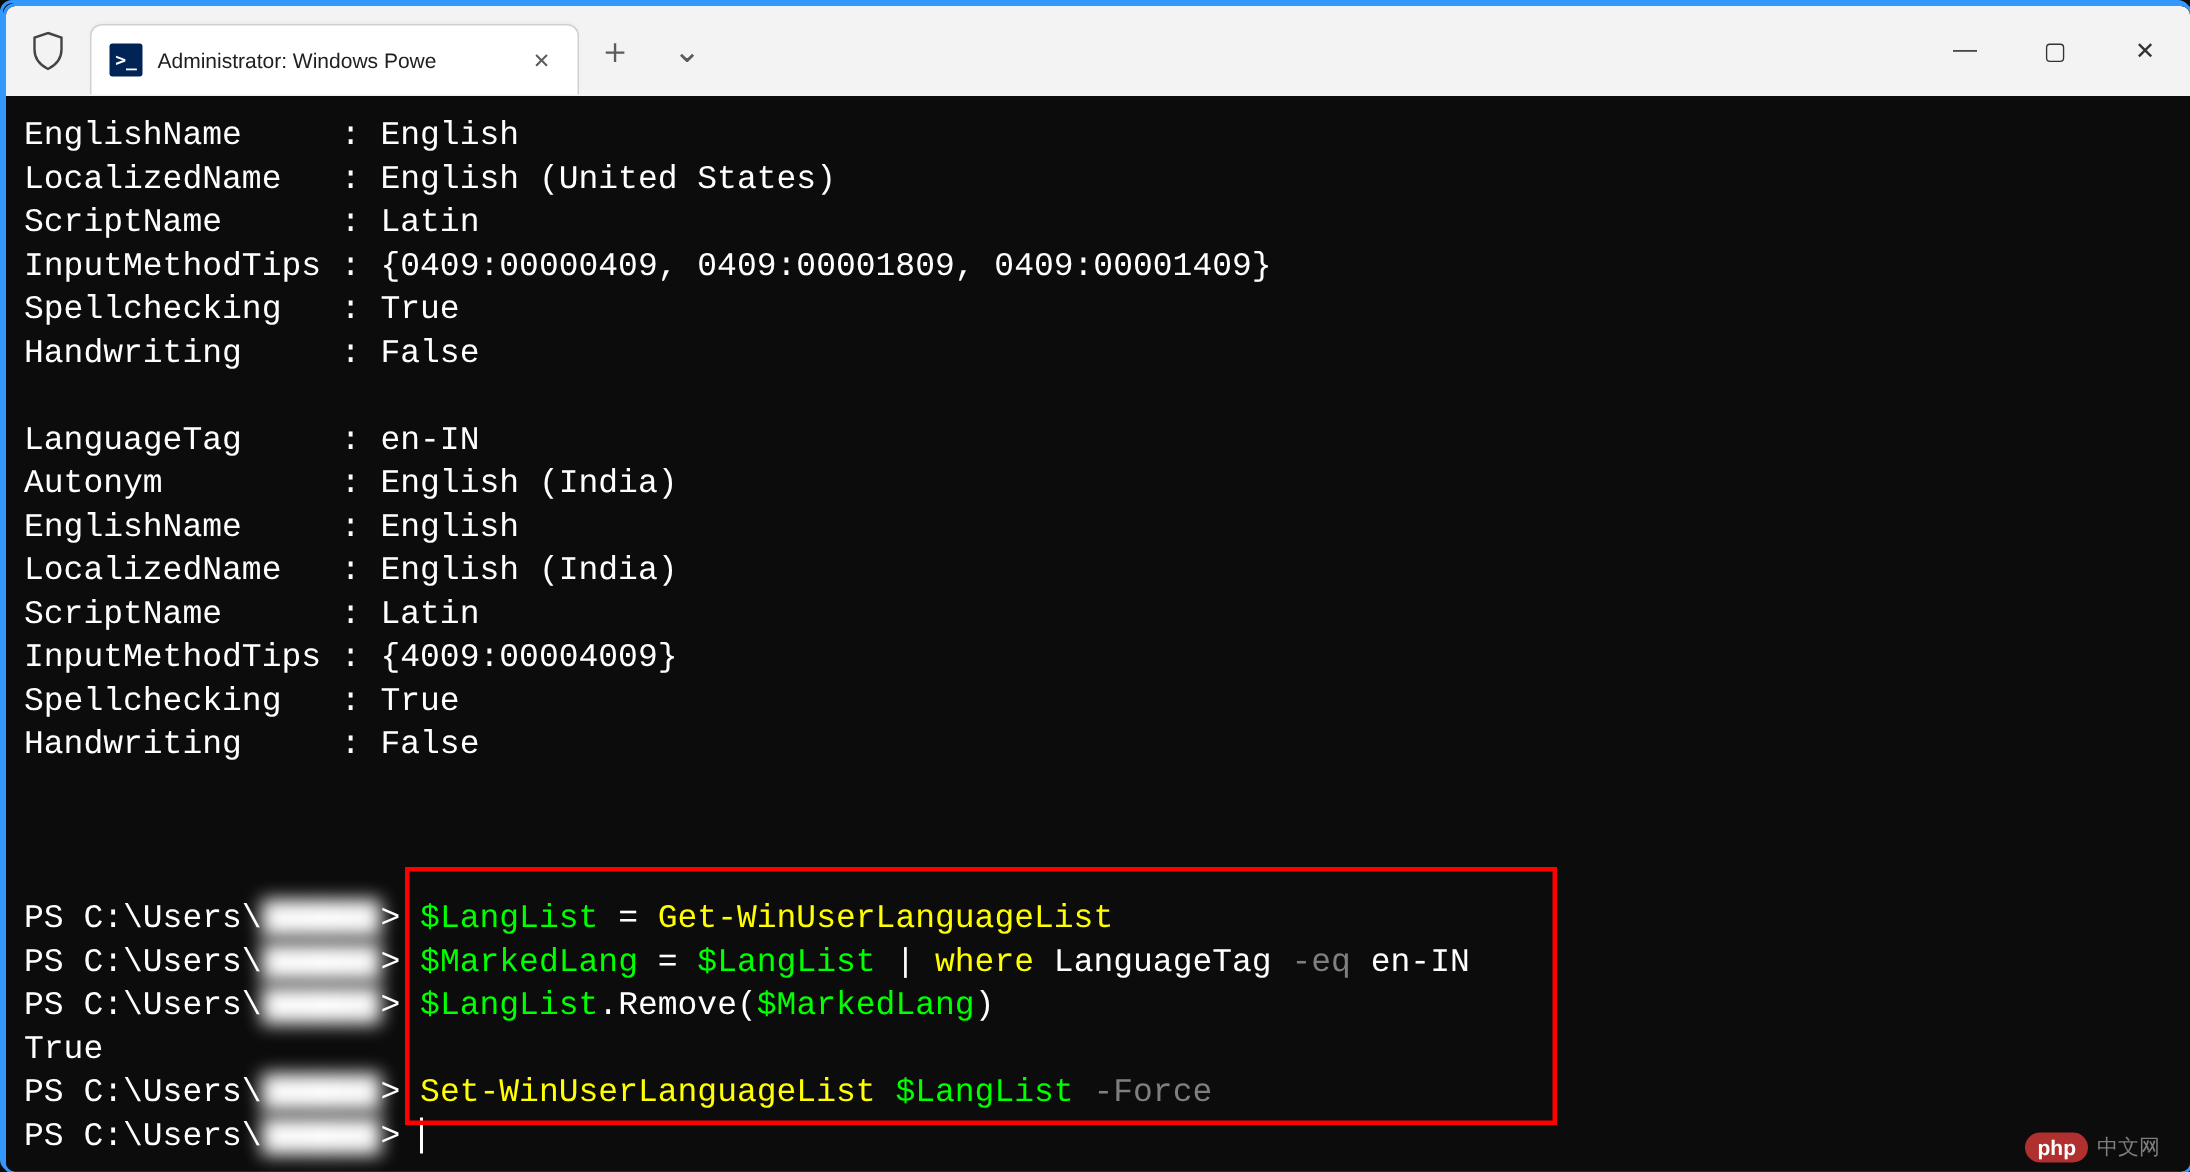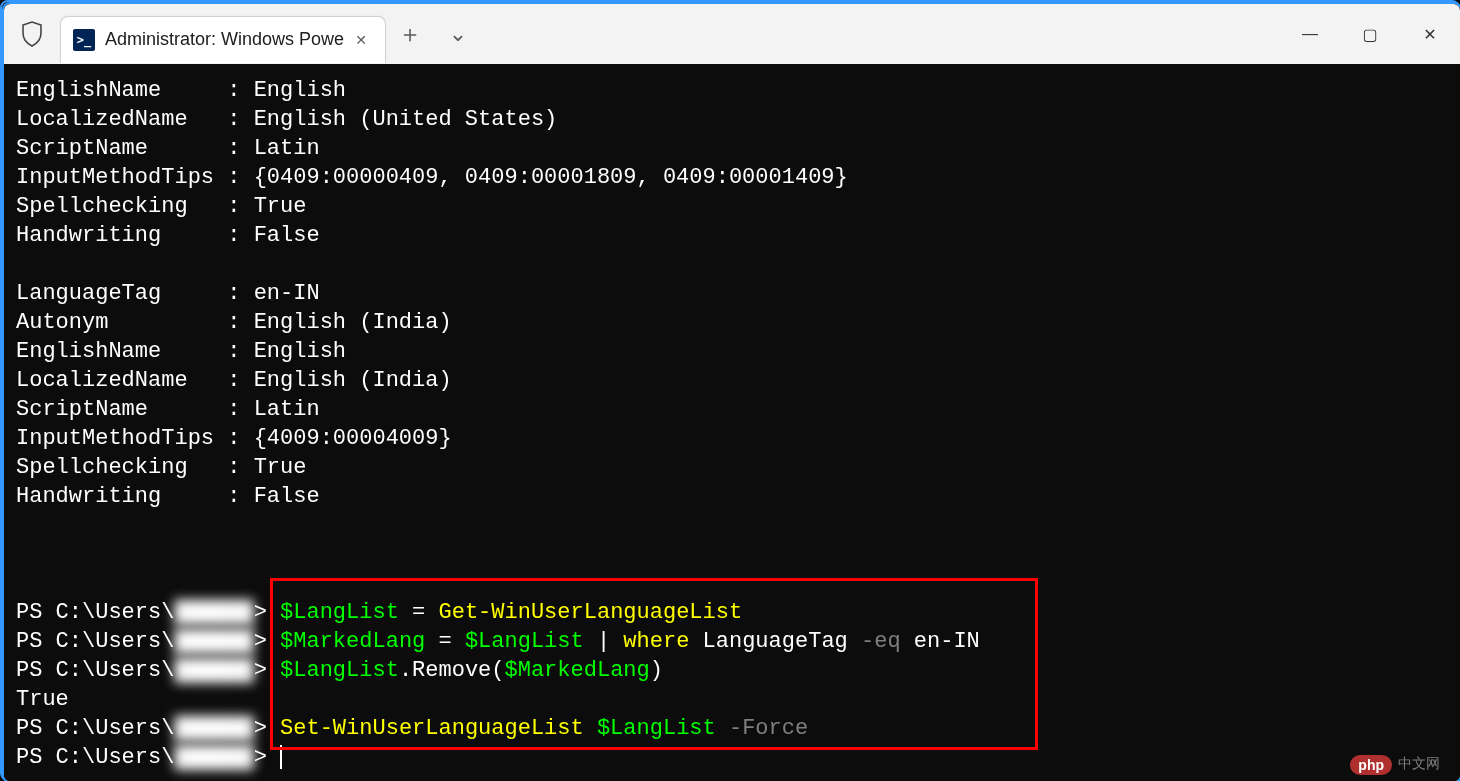--- a/index.html
+++ b/index.html
@@ -55,21 +55,21 @@
     border-top-right-radius: 8px;
     display: flex;
     align-items: center;
     padding: 0 12px;
     width: 300px;
     box-shadow: 0 -1px 2px rgba(0,0,0,0.03);
   }
   .tab-title {
     flex: 1;
     color: var(--text-dark);
-    font-size: 18px;
+    font-size: 14px;
     white-space: nowrap;
     overflow: hidden;
     text-overflow: clip;
   }
   .tab-close {
     width: 24px;
     height:24px;
     display:flex;
     align-items:center;
     justify-content:center;
@@ -130,21 +130,21 @@
     display:inline-block;
     width:2px; height:24px;
     background: var(--fg-white);
     vertical-align: middle;
   }
   .watermark {
     position:absolute;
     right: 20px;
     bottom: 6px;
     display:flex;
-    align-items:flex-start;
+    align-items:center;
     gap:6px;
     font-family: sans-serif;
   }
   .watermark-pill {
     background:#b03030;
     color:#fff;
     border-radius:10px;
     padding: 0 8px;
     font-size: 14px;
     font-weight:bold;

